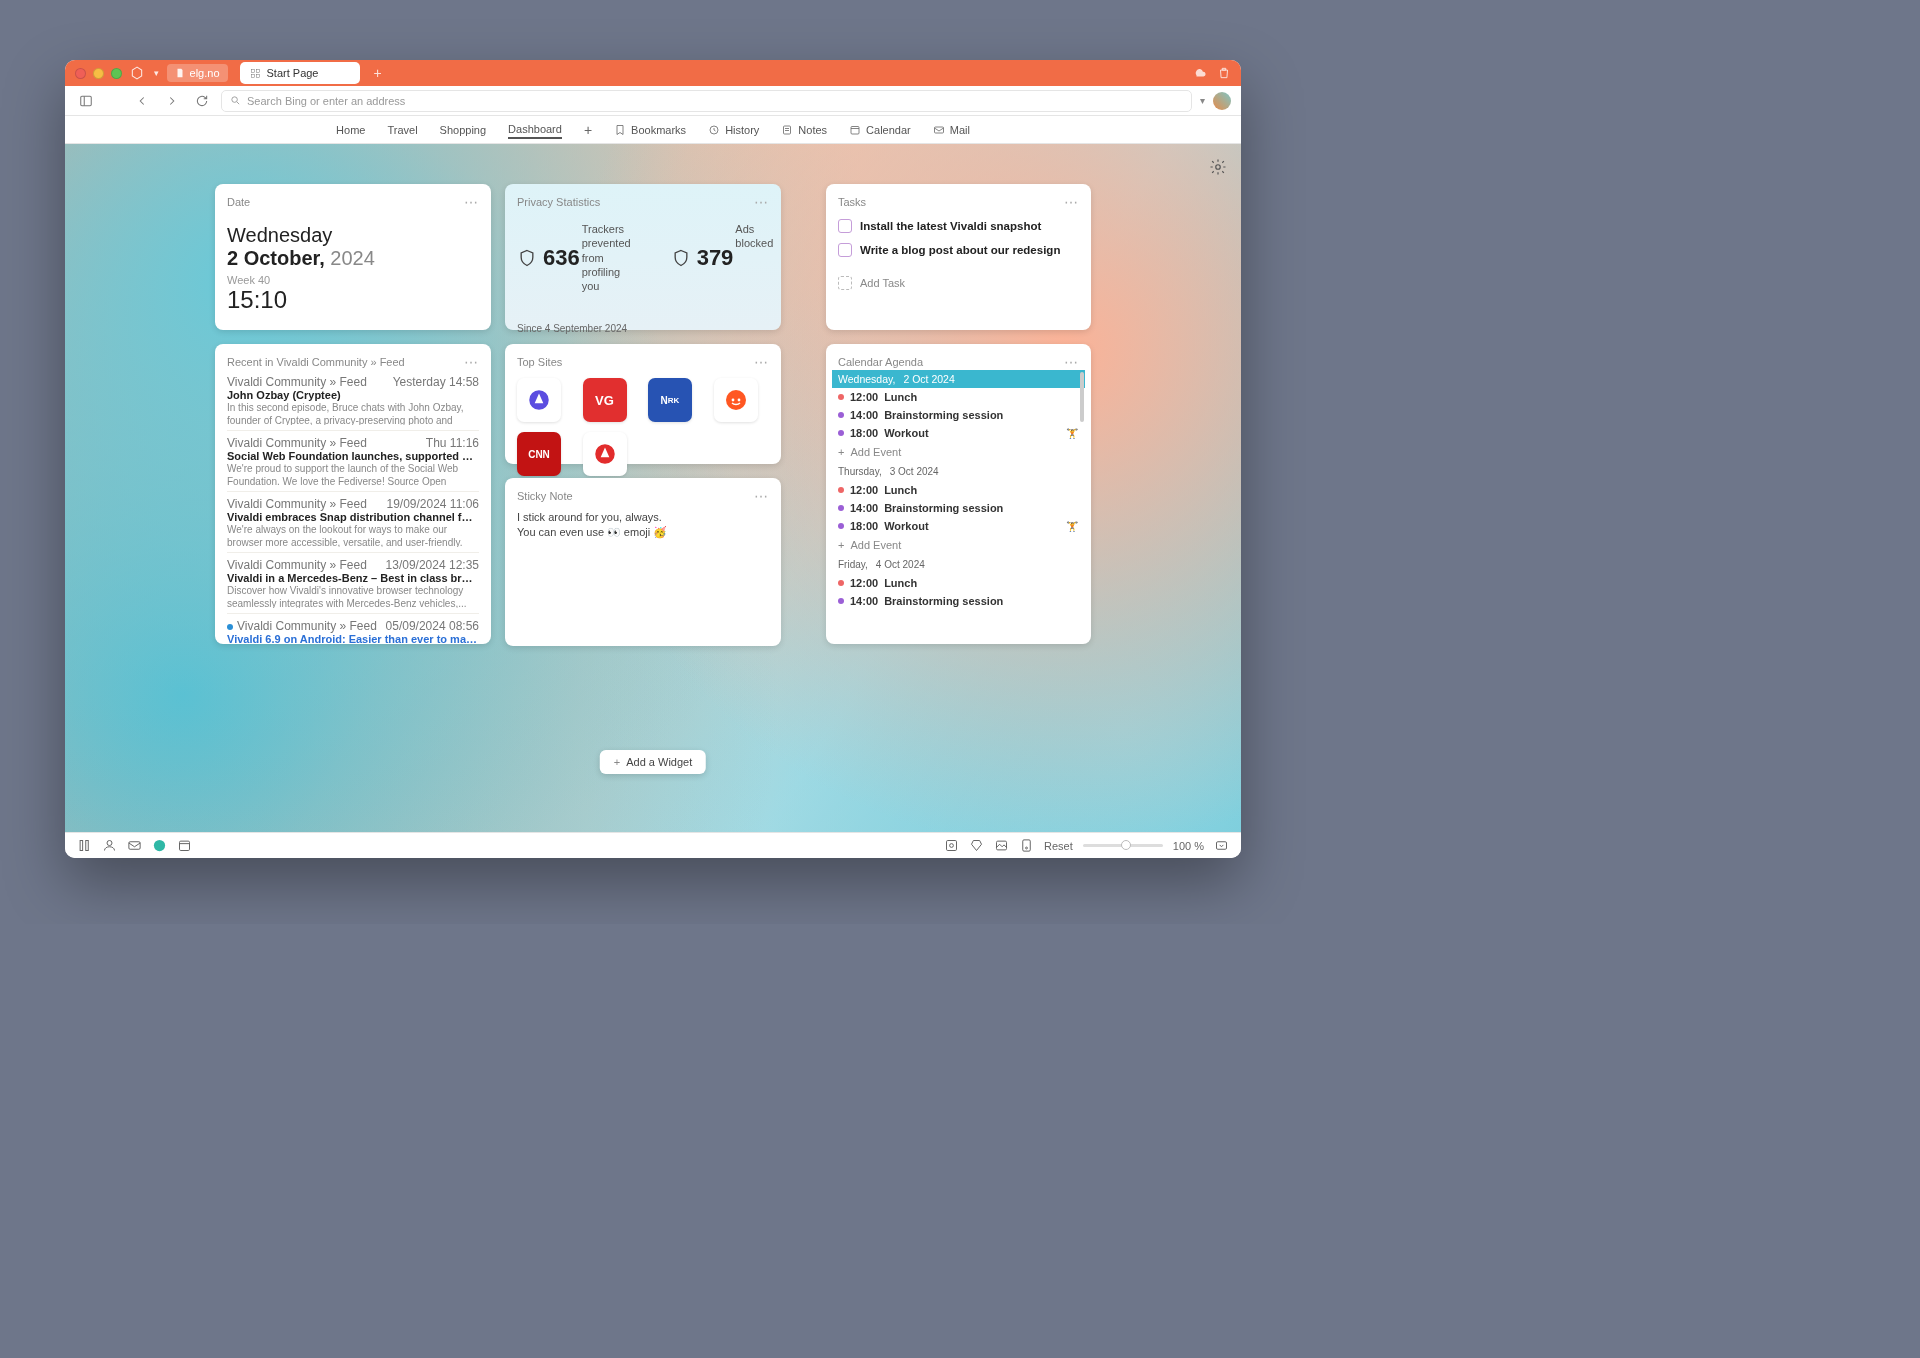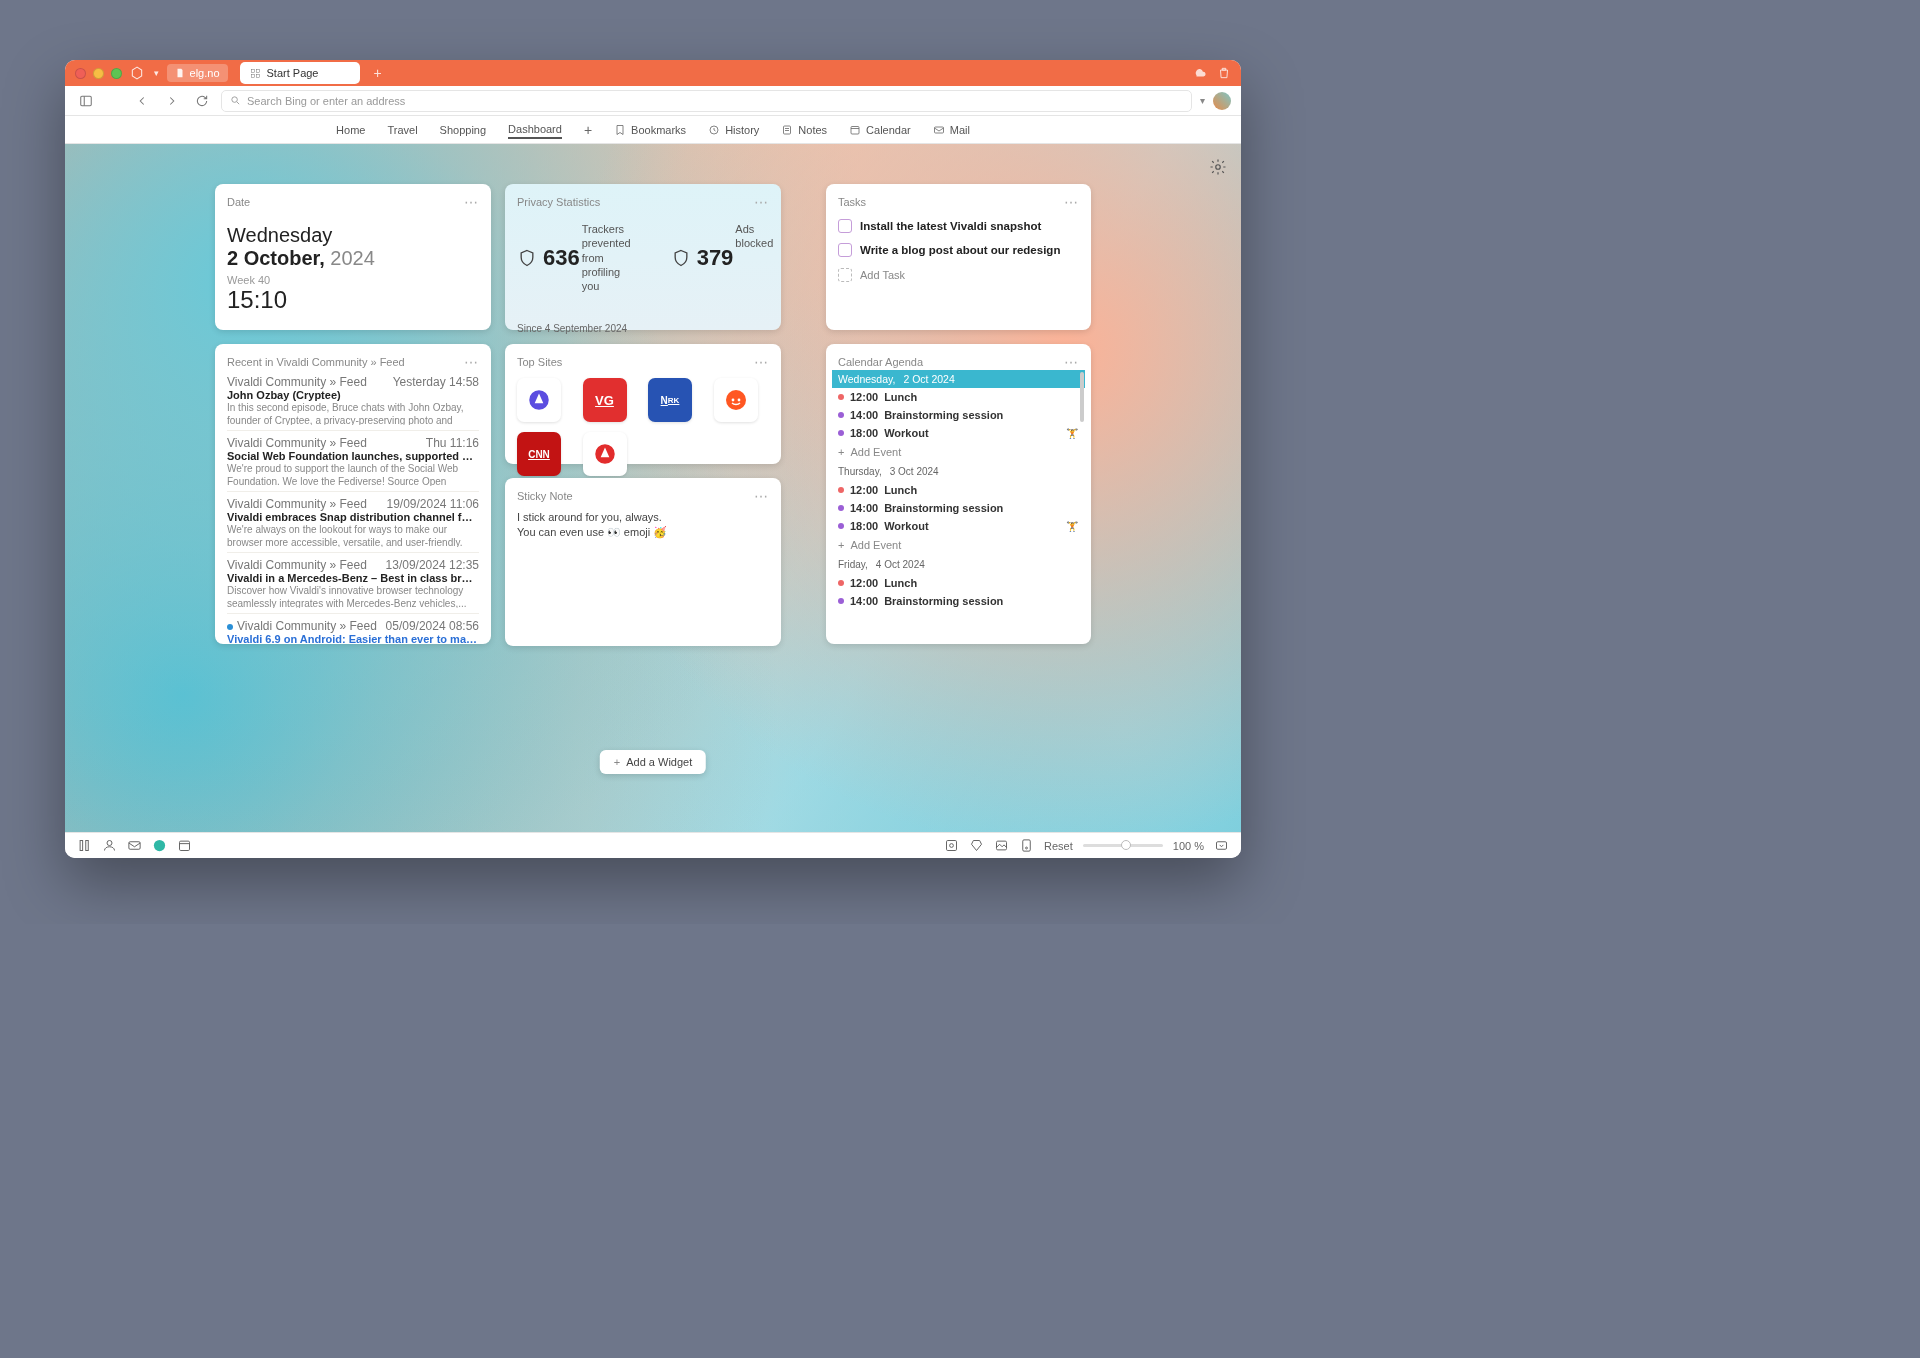--- a/index.html
+++ b/index.html
@@ -97,33 +97,33 @@
   .privacy{background:linear-gradient(180deg,#def3f8,#e6f1f6);}
   .priv-row{display:flex; gap:40px; margin-top:12px;}
   .stat{display:flex; flex-direction:row; gap:2px;}
   .stat-top{display:flex;align-items:center;gap:6px;font-size:22px;font-weight:600;color:#222;}
   .stat-top svg{width:20px;height:22px;fill:none;stroke:#444;stroke-width:1.6;}
   .stat-label{font-size:11px;color:#555;line-height:1.3;max-width:110px;}
   .priv-since{font-size:10px;color:#666;margin-top:30px;}
   
   .task-row{display:flex;align-items:center;gap:8px;font-size:11.5px;color:#222;padding:5px 0;font-weight:600;}
   .task-check{width:14px;height:14px;border:1.5px solid #c59dd9;border-radius:3px;flex-shrink:0;}
-  .task-add{display:flex;align-items:center;gap:8px;font-size:11px;color:#888;padding:5px 0;border-top:1px dashed transparent;}
+  .task-add{display:flex;align-items:center;gap:8px;font-size:11px;color:#888;padding:5px 0;border-top:1px dashed transparent;margin-top:8px;}
   .task-add .dashed{width:14px;height:14px;border:1.5px dashed #bbb;border-radius:3px;}
   
   .feed-item{border-bottom:1px solid #f0eee9;padding:5px 0;}
   .feed-item:last-child{border-bottom:none;}
   .feed-top{display:flex;justify-content:space-between;font-size:12px;color:#777;}
   .feed-title{font-size:11px;font-weight:600;color:#222;white-space:nowrap;overflow:hidden;text-overflow:ellipsis;}
   .feed-title.link{color:#2a6fd6;}
   .feed-body{font-size:10px;color:#888;line-height:1.3;max-height:24px;overflow:hidden;}
   .feed-unread::before{content:"";display:inline-block;width:6px;height:6px;border-radius:50%;background:#2a8fd6;margin-right:4px;vertical-align:middle;}
   
   .sites-grid{display:grid;grid-template-columns:repeat(4,1fr);gap:10px;margin-top:8px;}
-  .site{width:44px;height:44px;border-radius:7px;background:#fff;box-shadow:0 1px 3px rgba(0,0,0,.12);display:flex;align-items:center;justify-content:center;font-weight:700;font-size:13px;color:#fff;text-decoration:underline;}
+  .site{width:44px;height:44px;border-radius:7px;background:#fff;box-shadow:0 1px 3px rgba(0,0,0,.12);display:flex;align-items:center;justify-content:center;font-weight:700;font-size:13px;color:#fff;}
   .s-viv{color:#5b4de0;}
   .s-vg{background:#e12f2f;}
   .s-nrk{background:#2753b3;}
   .s-red{color:#ff5722;}
   .s-cnn{background:#c21313;}
   .s-viv2{color:#e22c2c;}
   
   .sticky-body{font-size:11px;color:#444;margin-top:6px;line-height:1.4;}
   
   .ag-day{background:#3ab7cf;color:#fff;font-size:10.5px;padding:3px 6px;display:flex;gap:8px;}

